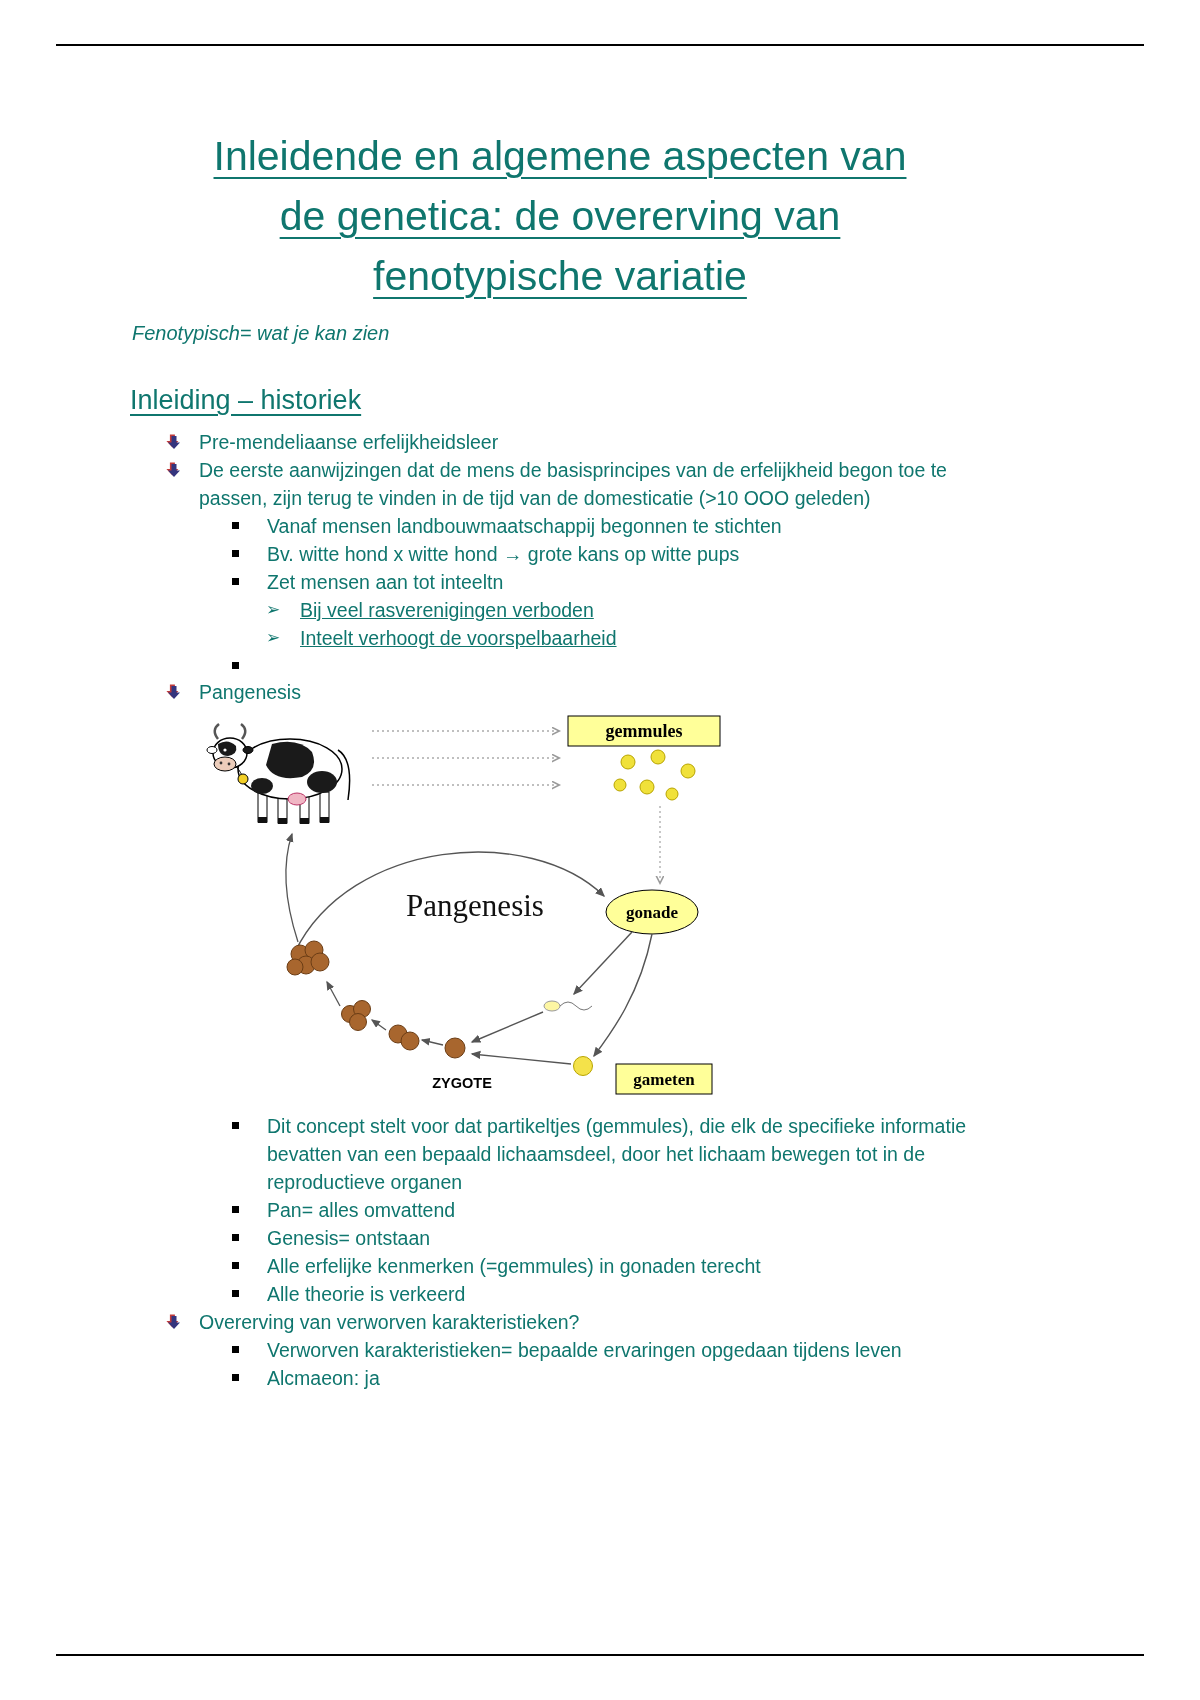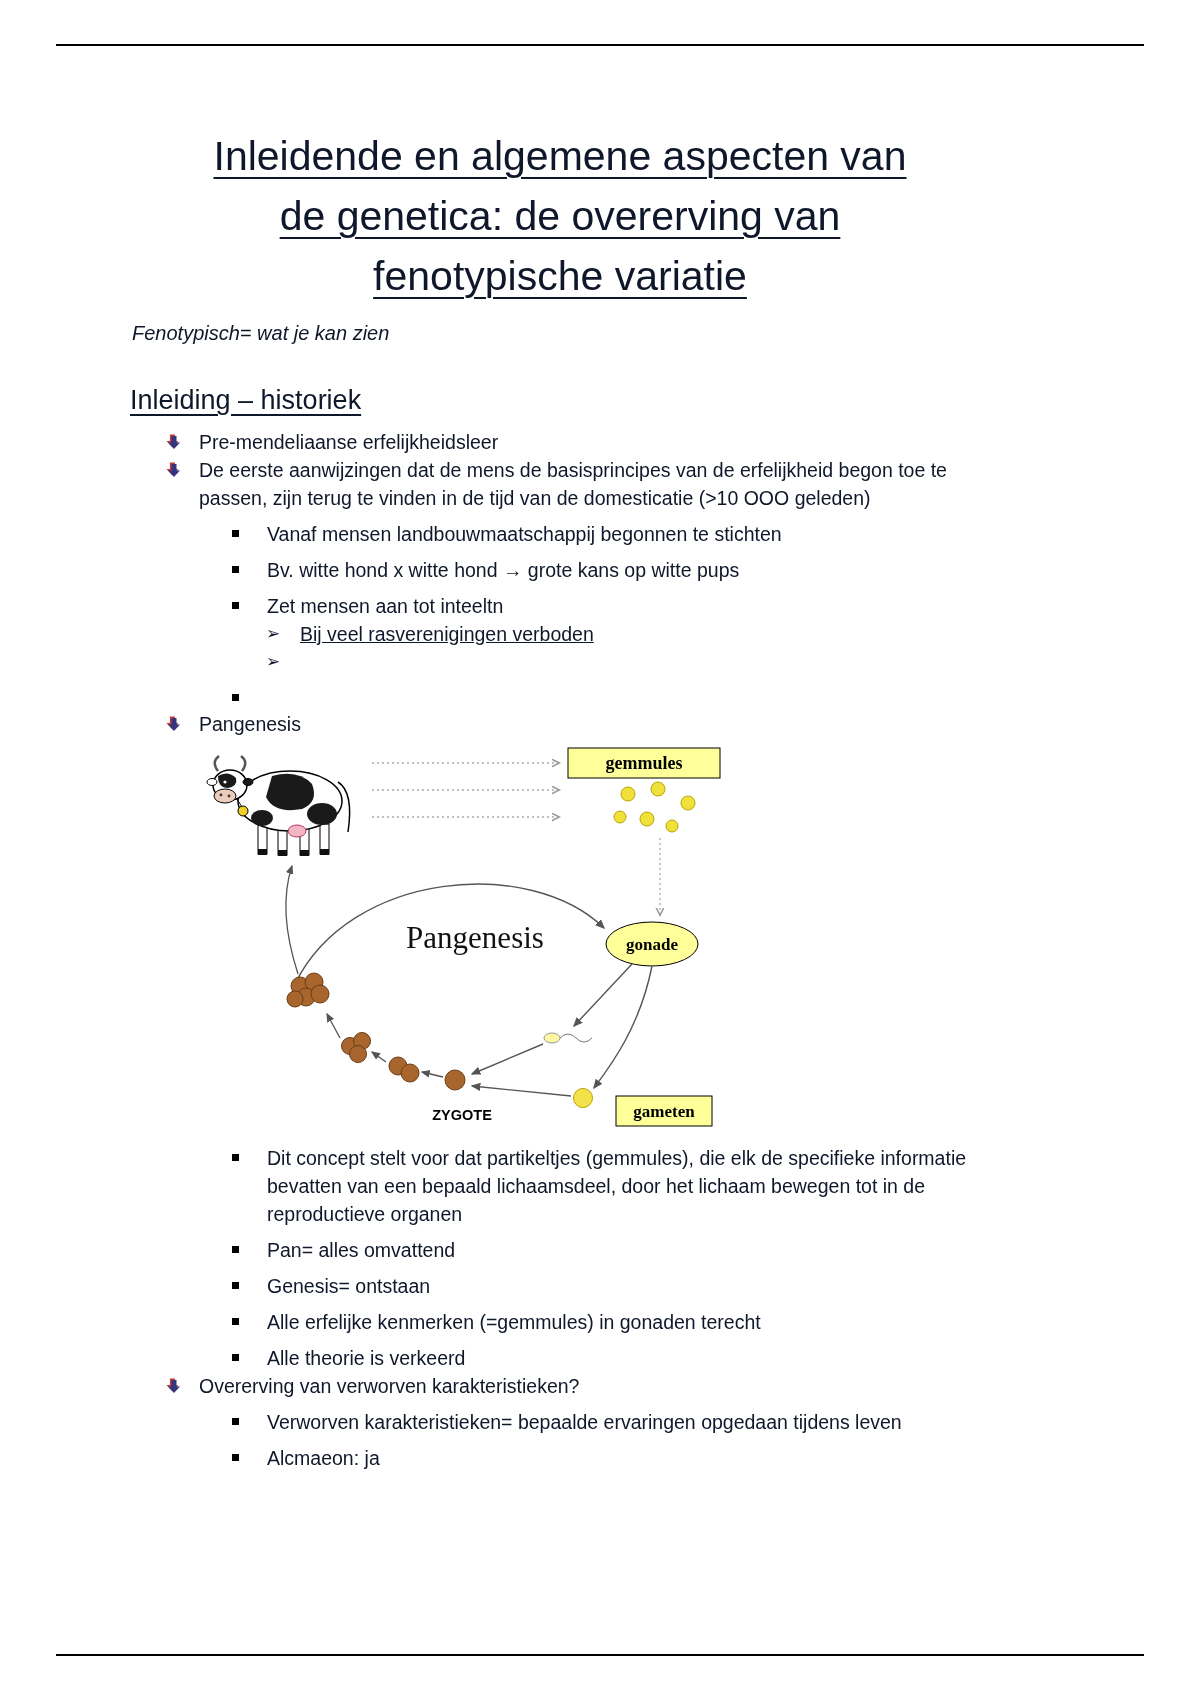--- a/index.html
+++ b/index.html
@@ -1,31 +1,31 @@
 <!DOCTYPE html>
 <html><head>
 <meta charset="utf-8">
 <style>
   html,body{margin:0;padding:0;background:#888;}
   .page{width:1200px;height:1700px;background:#ffffff;position:relative;
-        font-family:"Liberation Sans",sans-serif;color:#0f172a;overflow:hidden;}
+        font-family:"Liberation Sans",sans-serif;color:#0f766e;overflow:hidden;}
   .rule{position:absolute;left:56px;right:56px;border-top:2px solid #000;height:0;}
   .rule.top{top:44px;}
   .rule.bottom{top:1654px;}
   .content{position:absolute;left:130px;top:126px;width:950px;}
   .title{margin:0;width:860px;text-align:center;font-size:41px;font-weight:400;line-height:60px;}
   .tline{display:block;text-decoration:underline;text-underline-offset:7px;text-decoration-thickness:2px;}
   .subtitle{margin:16px 0 0 2px;font-style:italic;font-size:20px;}
   .heading{margin:40px 0 12px 0;font-size:27px;font-weight:400;}
   .hline{text-decoration:underline;text-underline-offset:5px;text-decoration-thickness:2px;}
   .list{font-size:19.5px;line-height:28px;}
   .row{display:flex;align-items:flex-start;min-height:26px;}
   .bullet{flex:0 0 auto;display:flex;}
   .l1{padding-left:36px;}  .l1 .bullet{width:33px;}
-  .l2{padding-left:102px;margin-top:8px;} .l2 .bullet{width:35px;}
+  .l2{padding-left:102px;} .l2 .bullet{width:35px;}
   .l3{padding-left:136px;} .l3 .bullet{width:34px;}
   .l1 .txt{max-width:762px;}
   .l2 .txt{max-width:700px;}
   .l3 .txt{max-width:650px;text-decoration:underline;}
   .b1svg{width:16px;height:16px;margin-top:6px;}
   .sq{width:7px;height:7px;background:#000;margin-top:10px;}
   .chev{font-size:17px;line-height:28px;}
   .diagram-wrap{margin:8px 0 10px 70px;width:540px;height:388px;}
   .diagram-wrap svg{display:block;}
 </style>
@@ -96,20 +96,21 @@
         <span class="txt">Zet mensen aan tot inteeltn</span>
       </div>
 
       <div class="row l3">
         <span class="bullet chev">➢</span>
         <span class="txt">Bij veel rasverenigingen verboden</span>
       </div>
 
       <div class="row l3">
         <span class="bullet chev">➢</span>
+        <span class="txt">Inteelt verhoogt de voorspelbaarheid</span>
       </div>
 
       <div class="row l2">
         <span class="bullet">
             <span class="sq"></span>
           </span>
         <span class="txt"></span>
       </div>
 
       <div class="row l1">

